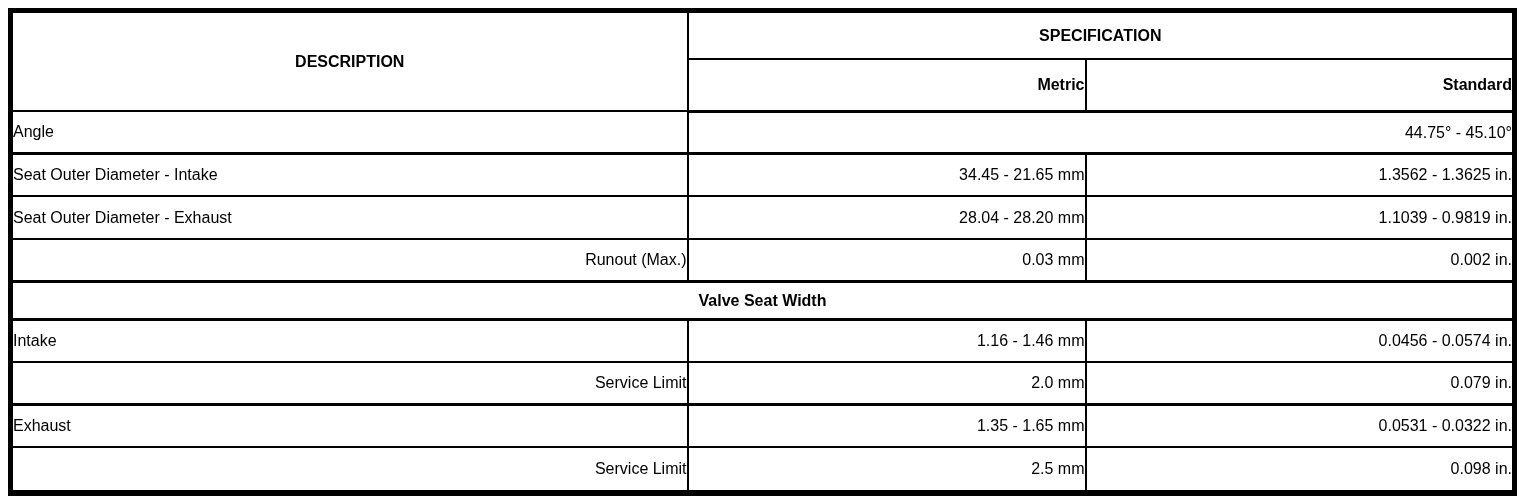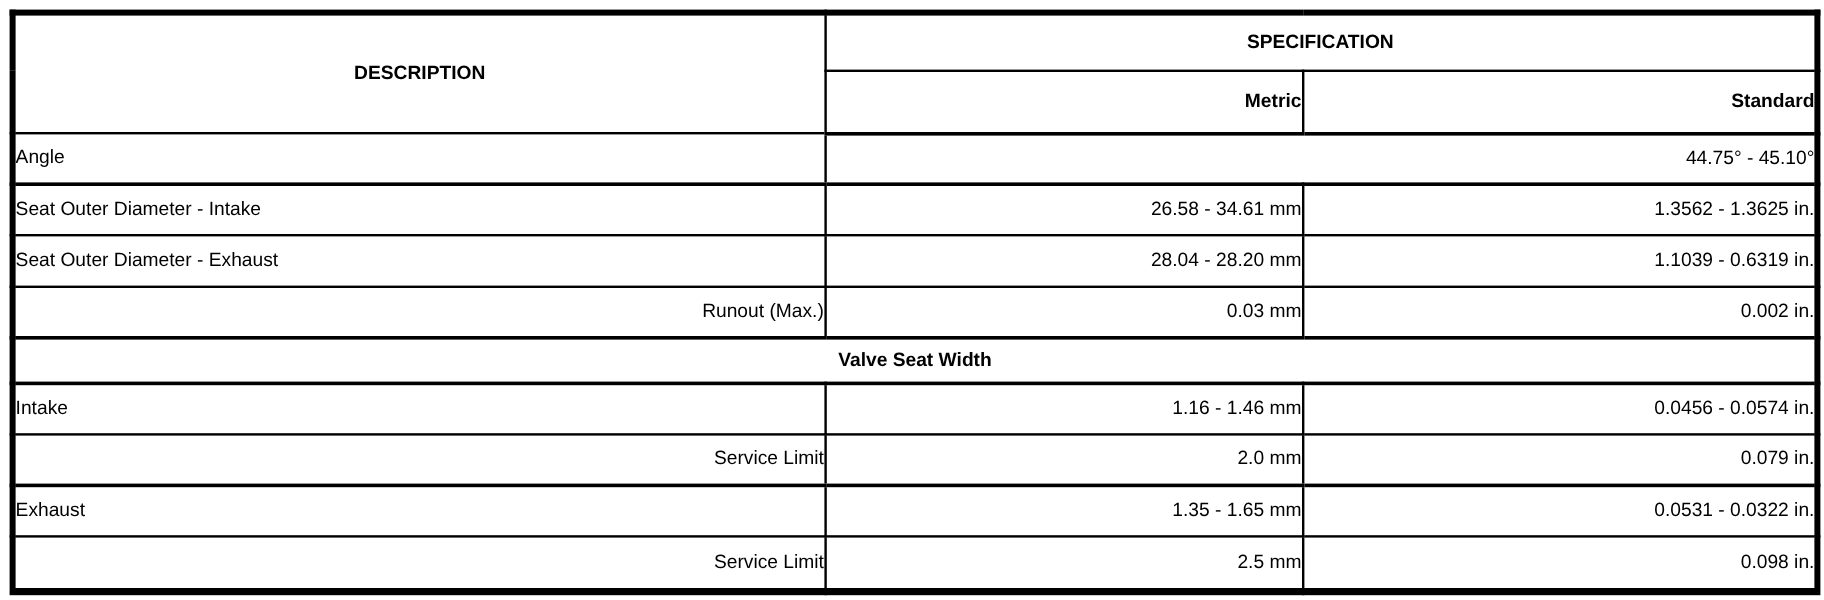--- a/index.html
+++ b/index.html
@@ -108,28 +108,28 @@
       <td class="hdr-sub">Standard</td>
     </tr>
 
     <tr class="r-data hb-thick">
       <td class="label-left vr">Angle</td>
       <td colspan="2" class="value">44.75° - 45.10°</td>
     </tr>
 
     <tr class="r-data hb-thin">
       <td class="label-left vr">Seat Outer Diameter - Intake</td>
-      <td class="value vr">26.58 - 34.61 mm</td>
+      <td class="value vr">34.45 - 21.65 mm</td>
       <td class="value">1.3562 - 1.3625 in.</td>
     </tr>
 
     <tr class="r-data hb-thin">
       <td class="label-left vr">Seat Outer Diameter - Exhaust</td>
       <td class="value vr">28.04 - 28.20 mm</td>
-      <td class="value">1.1039 - 0.6319 in.</td>
+      <td class="value">1.1039 - 0.9819 in.</td>
     </tr>
 
     <tr class="r-data hb-thick">
       <td class="label-right vr">Runout (Max.)</td>
       <td class="value vr">0.03 mm</td>
       <td class="value">0.002 in.</td>
     </tr>
 
     <tr class="r-section hb-thick">
       <td colspan="3" class="section-cell">Valve Seat Width</td>

